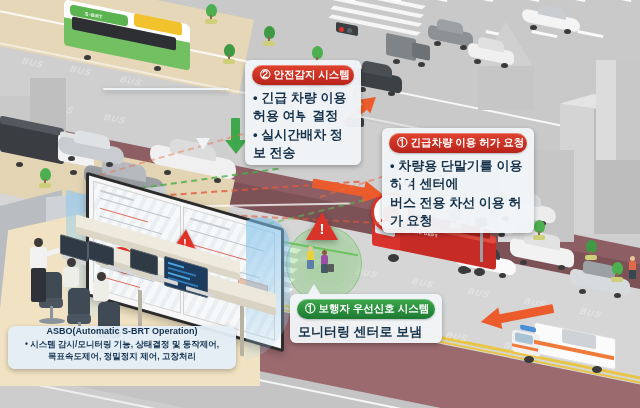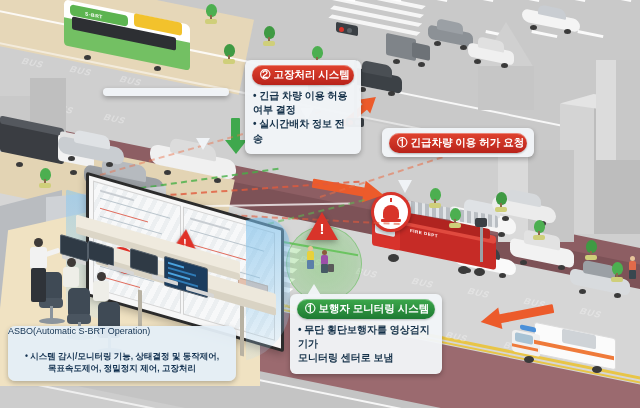--- a/index.html
+++ b/index.html
@@ -159,32 +159,32 @@
 
   
   .callout{position:absolute;background:rgba(241,245,248,.96);
      border-radius:6px;box-shadow:0 2px 5px rgba(0,0,0,.28);padding:0;}
   .callout .hdr{
      color:#fff;font-weight:bold;font-size:10.5px;text-align:center;
      border-radius:11px;padding:3px 8px;margin:5px 7px 4px 7px;white-space:nowrap;
      box-shadow:inset 0 1px 0 rgba(255,255,255,.35),0 1px 2px rgba(0,0,0,.25);}
   .callout .hdr.red{background:linear-gradient(180deg,#e0432f,#b8221a);}
   .callout .hdr.green{background:linear-gradient(180deg,#3da84c,#1d7a32);}
-  .callout .body{font-size:10px;color:#16324a;line-height:1.42;padding:0 8px 8px 8px;font-weight:bold;}
+  .callout .body{font-size:13px;color:#16324a;line-height:1.42;padding:0 8px 2px 8px;font-weight:bold;}
   .callout .body div{white-space:pre-line;}
   .tail{position:absolute;width:0;height:0;}
 
   
   .cc-box{position:absolute;left:8px;top:326px;width:228px;
      background:rgba(228,238,247,.95);border-radius:7px;
      box-shadow:0 2px 5px rgba(0,0,0,.25);padding-bottom:6px;}
   .cc-box .hdr{background:linear-gradient(180deg,#2b5b93,#173b68);color:#fff;font-weight:bold;
      font-size:11px;text-align:center;border-radius:12px;padding:3px 10px;margin:6px 30px 5px 30px;
      box-shadow:inset 0 1px 0 rgba(255,255,255,.3),0 1px 2px rgba(0,0,0,.25);}
-  .cc-box .sub{font-size:9px;color:#123150;font-weight:normal;margin-bottom:14px;}
+  .cc-box .sub{font-size:9px;color:#123150;text-align:center;font-weight:bold;margin-bottom:2px;}
   .cc-box .body{font-size:8.5px;color:#123150;text-align:center;font-weight:bold;line-height:1.45;padding:0 8px;white-space:pre-line;}
 </style>
 </head>
 <body>
 
 <div id="stage">
 
   <div class="layer ground"></div>
 
   <div class="band asphalt-top"></div>
@@ -664,50 +664,53 @@
     <div class="body" style="left:1px;top:9px;width:16px;height:20px;background:#eeeee8;"></div>
   </div>
   <div class="person" style="left:92px;top:272px;">
     <div class="head" style="left:5px;top:0;"></div>
     <div class="body" style="left:1px;top:9px;width:16px;height:20px;background:#eeeee8;"></div>
   </div>
 
   <div class="callout" style="left:245px;top:60px;width:116px;">
     <div class="hdr red">
       <span>②</span>
-      <span>고장처리 시스템</span>
+      <span>안전감지 시스템</span>
     </div>
     <div class="body">
       <div>• 긴급 차량 이용 허용 여부 결정</div>
       <div>• 실시간배차 정보 전송</div>
     </div>
   </div>
   <div class="tail" style="left:300px;top:108px;border-left:7px solid transparent;border-right:7px solid transparent;border-top:12px solid rgba(241,245,248,.96);"></div>
 
   <div class="callout" style="left:103px;top:88px;width:126px;">
     <div class="body">
     </div>
   </div>
   <div class="tail" style="left:196px;top:138px;border-left:7px solid transparent;border-right:7px solid transparent;border-top:12px solid rgba(241,245,248,.96);"></div>
 
   <div class="callout" style="left:382px;top:128px;width:152px;">
     <div class="hdr red">
       <span>①</span>
       <span>긴급차량 이용 허가 요청</span>
     </div>
+    <div class="body">
+      <div>• 차량용 단말기를 이용하여 센터에</div>
+      <div>   버스 전용 차선 이용 허가 요청</div>
+    </div>
   </div>
   <div class="tail" style="left:398px;top:180px;border-left:7px solid transparent;border-right:7px solid transparent;border-top:13px solid rgba(241,245,248,.96);"></div>
 
   <div class="callout" style="left:290px;top:294px;width:152px;">
     <div class="hdr green">
       <span>①</span>
-      <span>보행자 모니터링 시스템</span>
+      <span>보행자 우선신호 시스템</span>
     </div>
     <div class="body">
-      <div>• 무단 횡단보행자를 영상검지기가</div>
       <div>   모니터링 센터로 보냄</div>
     </div>
   </div>
   <div class="tail" style="left:306px;top:284px;border-left:8px solid transparent;border-right:8px solid transparent;border-bottom:13px solid rgba(241,245,248,.96);"></div>
 
   <div class="cc-box">
     <div class="sub">ASBO(Automatic S-BRT Operation)</div>
     <div class="body">• 시스템 감시/모니터링 기능, 상태결정 및 동작제어,
 목표속도제어, 정밀정지 제어, 고장처리</div>
   </div>

